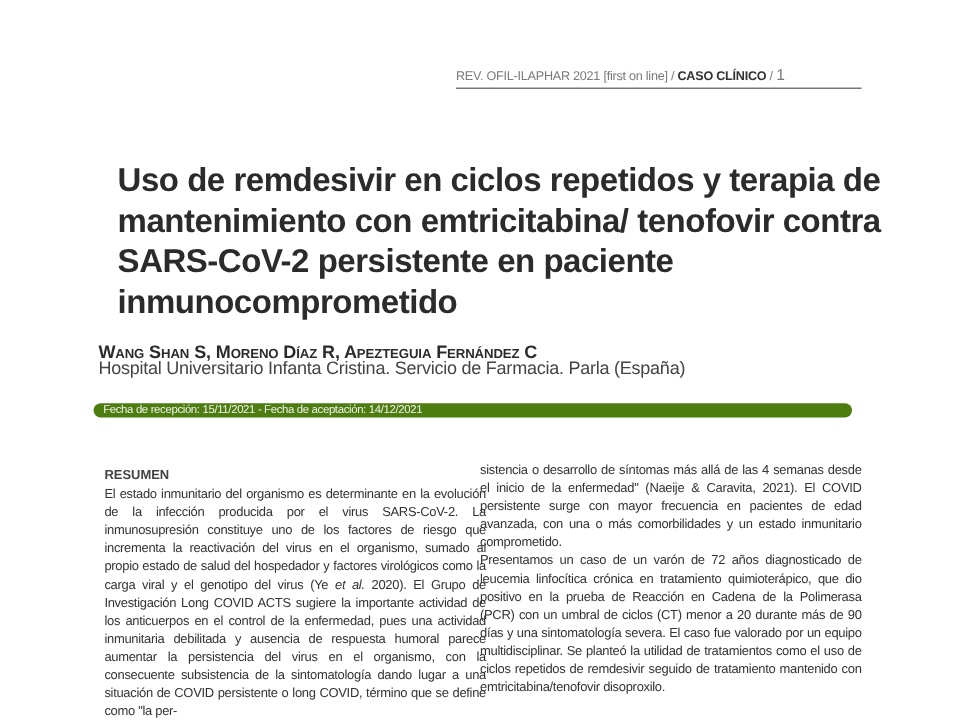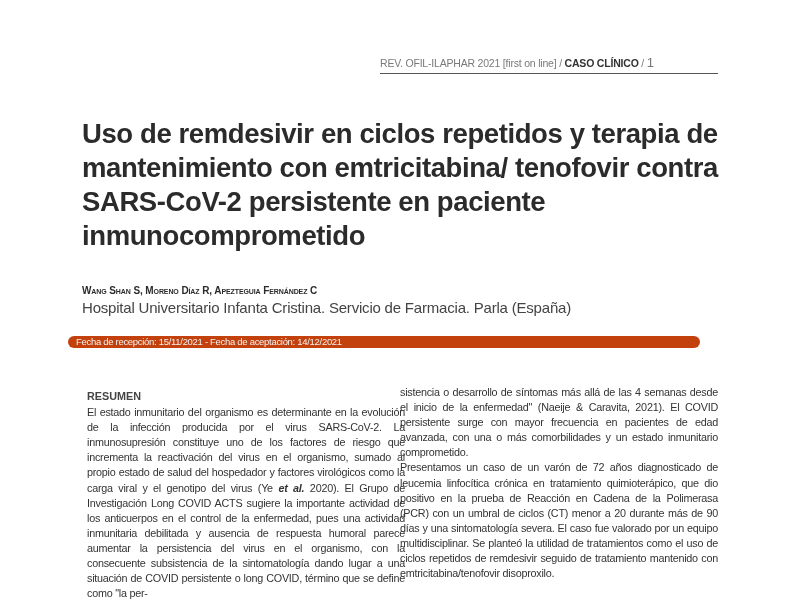--- a/index.html
+++ b/index.html
@@ -14,51 +14,51 @@
       position: absolute; left: 380px; top: 55px; width: 338px;
       font-size: 10.5px; color: #7a7a7a;
       padding-bottom: 3px; border-bottom: 1.5px solid #555;
       letter-spacing: -0.2px; white-space: nowrap;
     }
     .running-head .section { color: #333; font-weight: bold; }
     .running-head .pg { color: #777; font-size: 13px; }
     .title {
       position: absolute; left: 82px; top: 117px; width: 660px;
       font-size: 27.5px; line-height: 34px; font-weight: bold;
-      color: #2b2b2b; letter-spacing: -0.4px; margin: 0;
+      color: #2b2b2b; letter-spacing: -0.4px; margin: 16px;
     }
     .authors {
       position: absolute; left: 82px; top: 285px;
-      font-size: 10px; font-weight: bold; color: #2b2b2b;
+      font-size: 15px; font-weight: bold; color: #2b2b2b;
       font-variant: small-caps; letter-spacing: -0.1px;
     }
     .affiliation {
       position: absolute; left: 82px; top: 299px;
       font-size: 15px; color: #444; letter-spacing: -0.2px;
     }
     .dates-bar {
-      position: absolute; left: 68px; top: 336px; width: 632px; height: 12px;
-      background: #c2410c; border-radius: 6px;
+      position: absolute; left: 78px; top: 336px; width: 632px; height: 12px;
+      background: #4d7c0f; border-radius: 6px;
       color: #f2f2f2; font-size: 9.5px; line-height: 12px;
       padding-left: 8px; box-sizing: border-box; letter-spacing: -0.3px;
       white-space: nowrap;
     }
     .col {
       position: absolute; top: 389px; width: 318px;
       font-size: 10.8px; line-height: 15.1px; color: #333;
       text-align: justify; letter-spacing: -0.25px;
     }
     .col.left { left: 87px; }
     .col.right { left: 400px; top: 385px; }
     .col p { margin: 0; }
     .heading {
       font-weight: bold; font-size: 10.8px; color: #444;
       margin-bottom: 1px; letter-spacing: 0;
     }
-    em { font-style: italic; font-weight: bold; }
+    em { font-style: italic; }
   </style>
 </head>
 <body>
 
 <div class="running-head">
   <span>REV. OFIL-ILAPHAR 2021 [first on line] / </span><span class="section">CASO CLÍNICO</span><span> / </span><span class="pg">1</span>
 </div>
 
 <h1 class="title">Uso de remdesivir en ciclos repetidos y terapia de mantenimiento con emtricitabina/ tenofovir contra SARS-CoV-2 persistente en paciente inmunocomprometido</h1>
 

